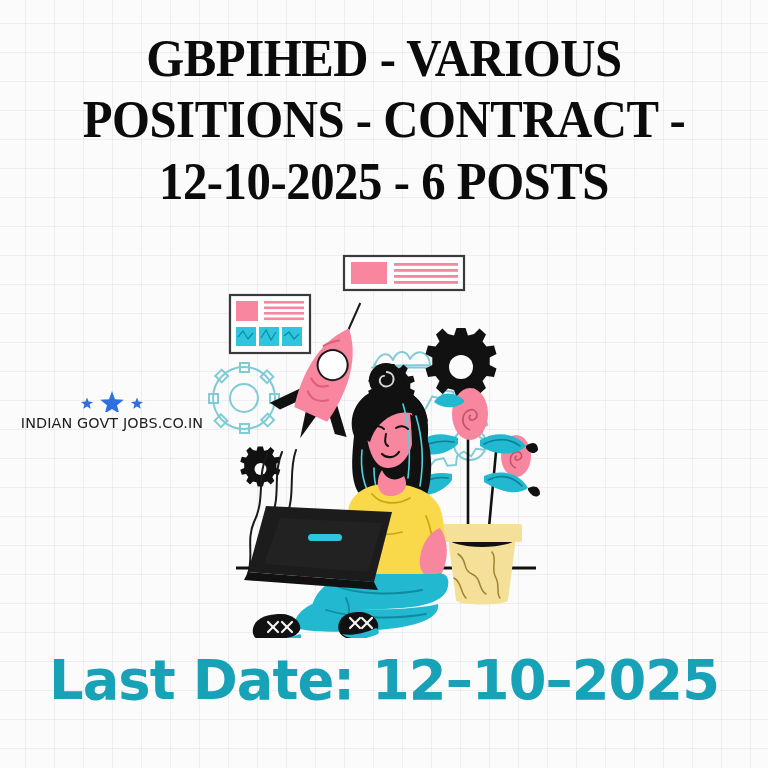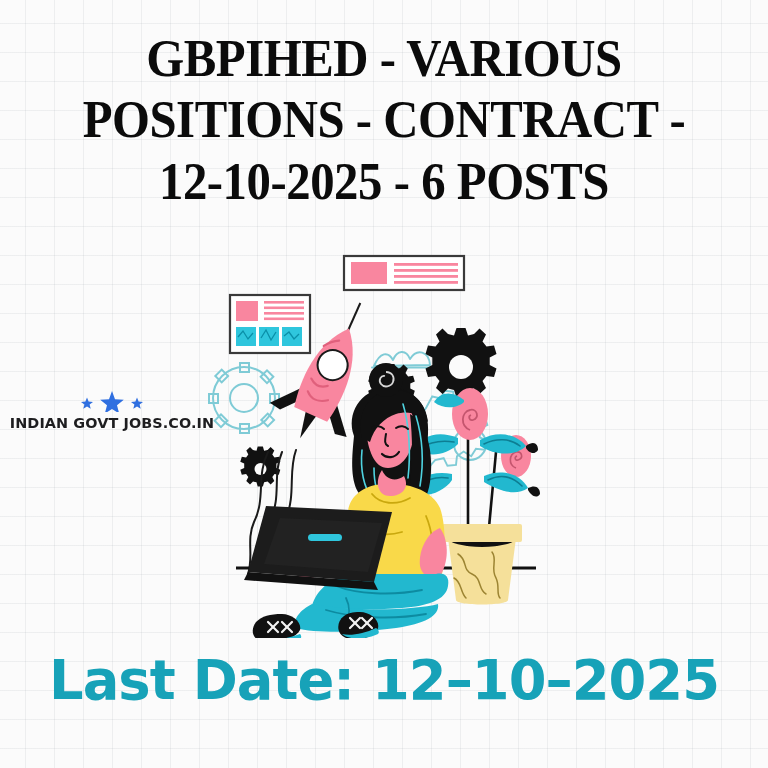--- a/index.html
+++ b/index.html
@@ -40,21 +40,21 @@
   #logo {
     position:absolute;
     left:6px; top:390px;
     width:212px;
     text-align:center;
   }
   #logo-stars { height:22px; line-height:0; margin-bottom:3px; }
   #logo-stars svg { display:inline-block; vertical-align:bottom; }
   #logo-text {
     font-family:"DejaVu Sans", sans-serif;
-    font-weight:bold;
+    font-weight:normal;
     font-size:14.4px;
     letter-spacing:0.1px;
     color:#1d1d1f;
     white-space:nowrap;
   }
   
   #art { position:absolute; left:196px; top:238px; width:400px; height:400px; }
   #art svg { display:block; width:400px; height:400px; }
   
   #lastdate {

